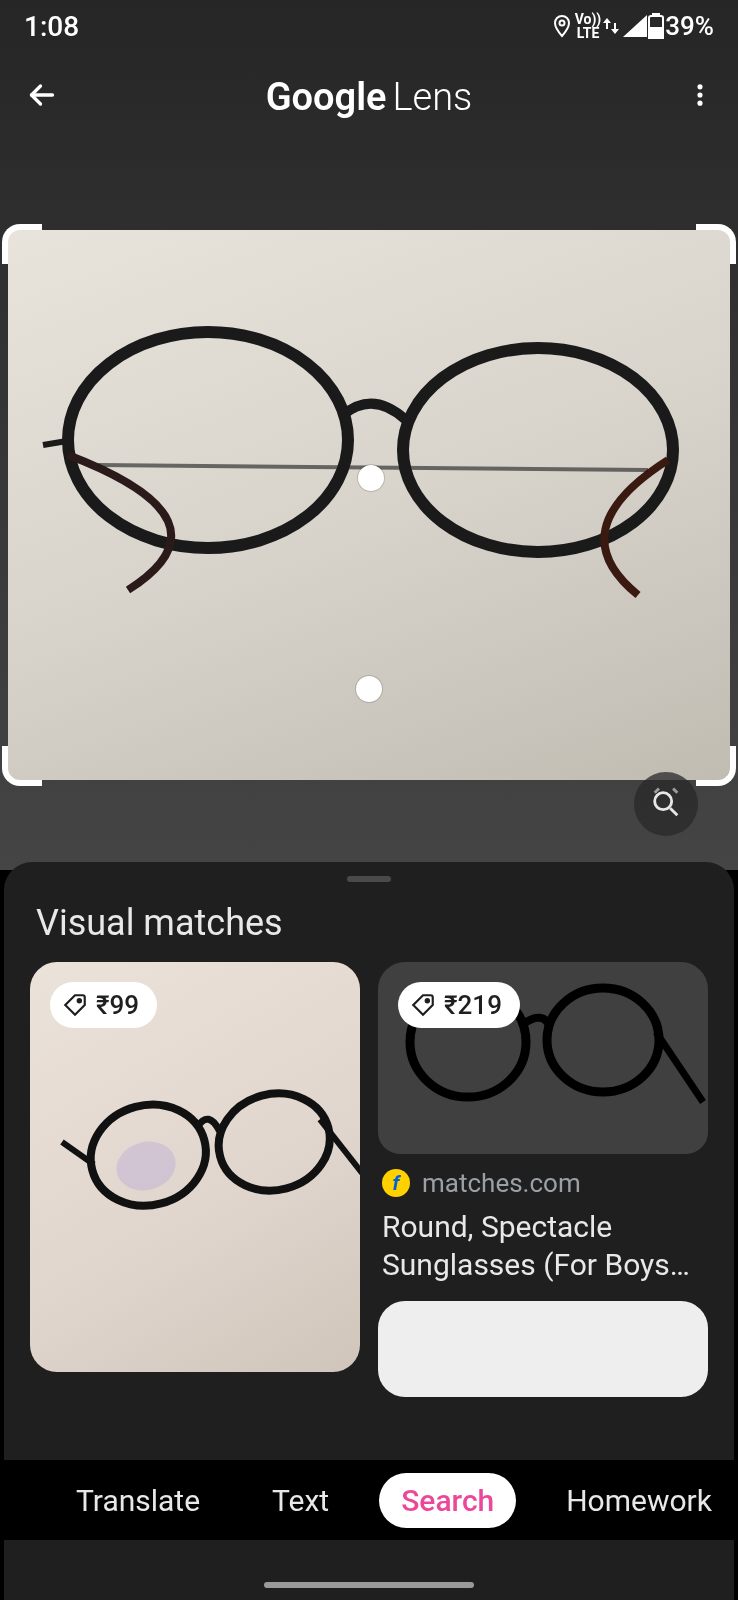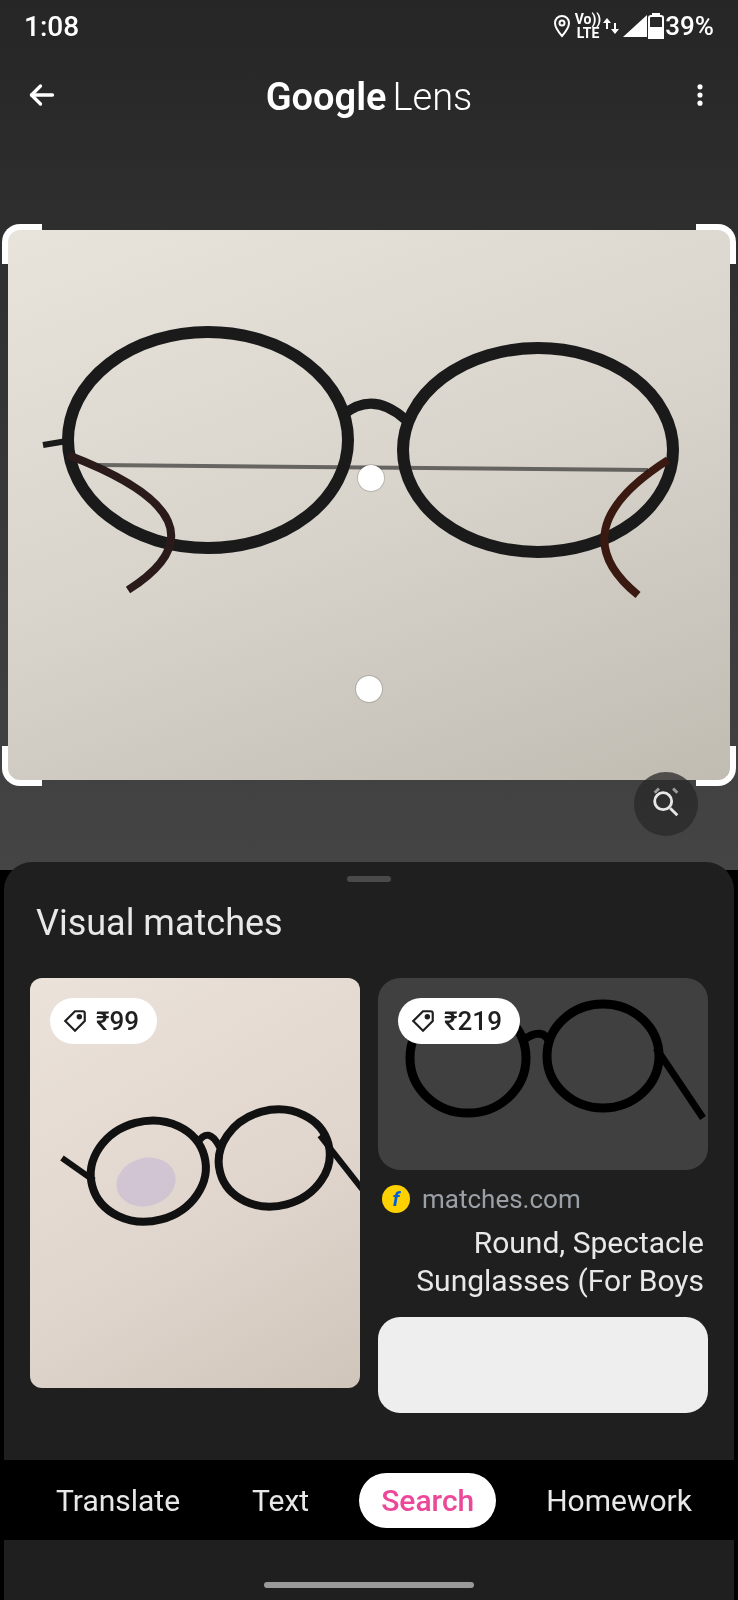--- a/index.html
+++ b/index.html
@@ -35,40 +35,40 @@
     .focus-dot { position: absolute; width: 26px; height: 26px; background: #fff; border-radius: 50%; box-shadow: 0 0 0 1px rgba(0,0,0,0.15); }
     .focus-dot.d1 { top: 235px; left: 350px; }
     .focus-dot.d2 { top: 446px; left: 348px; }
 
     
     .lens-fab { position: absolute; right: 40px; top: 772px; width: 64px; height: 64px; border-radius: 50%; background: rgba(40,40,40,0.75); display: flex; align-items: center; justify-content: center; z-index: 6; }
 
     
     .sheet { position: absolute; left: 4px; right: 4px; top: 862px; bottom: 0; background: #1f1f1f; border-top-left-radius: 28px; border-top-right-radius: 28px; z-index: 15; display: flex; flex-direction: column; overflow: hidden; }
     .sheet-handle { width: 44px; height: 6px; background: #4a4a4a; border-radius: 3px; margin: 14px auto 0; }
-    .sheet-title { font-size: 36px; font-weight: 400; color: #e8e8e8; padding: 20px 32px 34px; }
+    .sheet-title { font-size: 36px; font-weight: 400; color: #e8e8e8; padding: 20px 32px 18px; }
     .results-grid { display: flex; gap: 18px; padding: 0 26px; flex: 1; overflow: hidden; }
     .result-col { flex: 1; display: flex; flex-direction: column; gap: 18px; min-width: 0; }
 
-    .card { border-radius: 12px; overflow: hidden; position: relative; text-align: right; }
+    .card { border-radius: 27px; overflow: hidden; position: relative; }
     .card-img { width: 100%; background: #ddd; display: block; position: relative; }
     .card1-img { height: 410px; background: linear-gradient(150deg, #ebe2da 0%, #e0d5cc 60%, #d0c5bb 100%); }
     .card2-img { height: 192px; background: #404040; }
     .card3-img { height: 96px; background: #eee; }
 
     .price-chip { position: absolute; top: 20px; left: 20px; background: #fff; color: #1f1f1f; border-radius: 999px; padding: 8px 18px 8px 12px; display: flex; align-items: center; gap: 8px; font-size: 26px; font-weight: 500; }
 
     .card-meta { padding: 14px 4px 0; }
     .source-row { display: flex; align-items: center; gap: 12px; }
     .source-favicon { width: 28px; height: 28px; border-radius: 50%; background: #ffd100; display: flex; align-items: center; justify-content: center; font-style: italic; font-weight: 700; color: #0060d6; font-size: 20px; }
     .source-domain { color: #9aa0a6; font-size: 26px; }
     .card-title { color: #e8e8e8; font-size: 30px; line-height: 1.25; margin-top: 10px; display: -webkit-box; -webkit-line-clamp: 2; -webkit-box-orient: vertical; overflow: hidden; }
 
     
-    .bottom-tabs { position: absolute; left: 0; right: 0; bottom: 60px; height: 80px; display: flex; align-items: center; gap: 28px; padding: 0 34px; background: #000; z-index: 20; overflow: hidden; white-space: nowrap; }
+    .bottom-tabs { position: absolute; left: 0; right: 0; bottom: 60px; height: 80px; display: flex; align-items: center; gap: 28px; padding: 0 54px; background: #000; z-index: 20; overflow: hidden; white-space: nowrap; }
     .tab { font-size: 30px; color: #e8e8e8; padding: 10px 22px; border-radius: 999px; flex-shrink: 0; }
     .tab.active { background: #fff; color: #ec4899; font-weight: 500; }
 
     
     .nav-bar { position: absolute; bottom: 12px; left: 50%; transform: translateX(-50%); width: 210px; height: 6px; background: #9a9a9a; border-radius: 3px; z-index: 25; }
   </style>
 </head>
 <body>
 
 <div class="hero-area">

